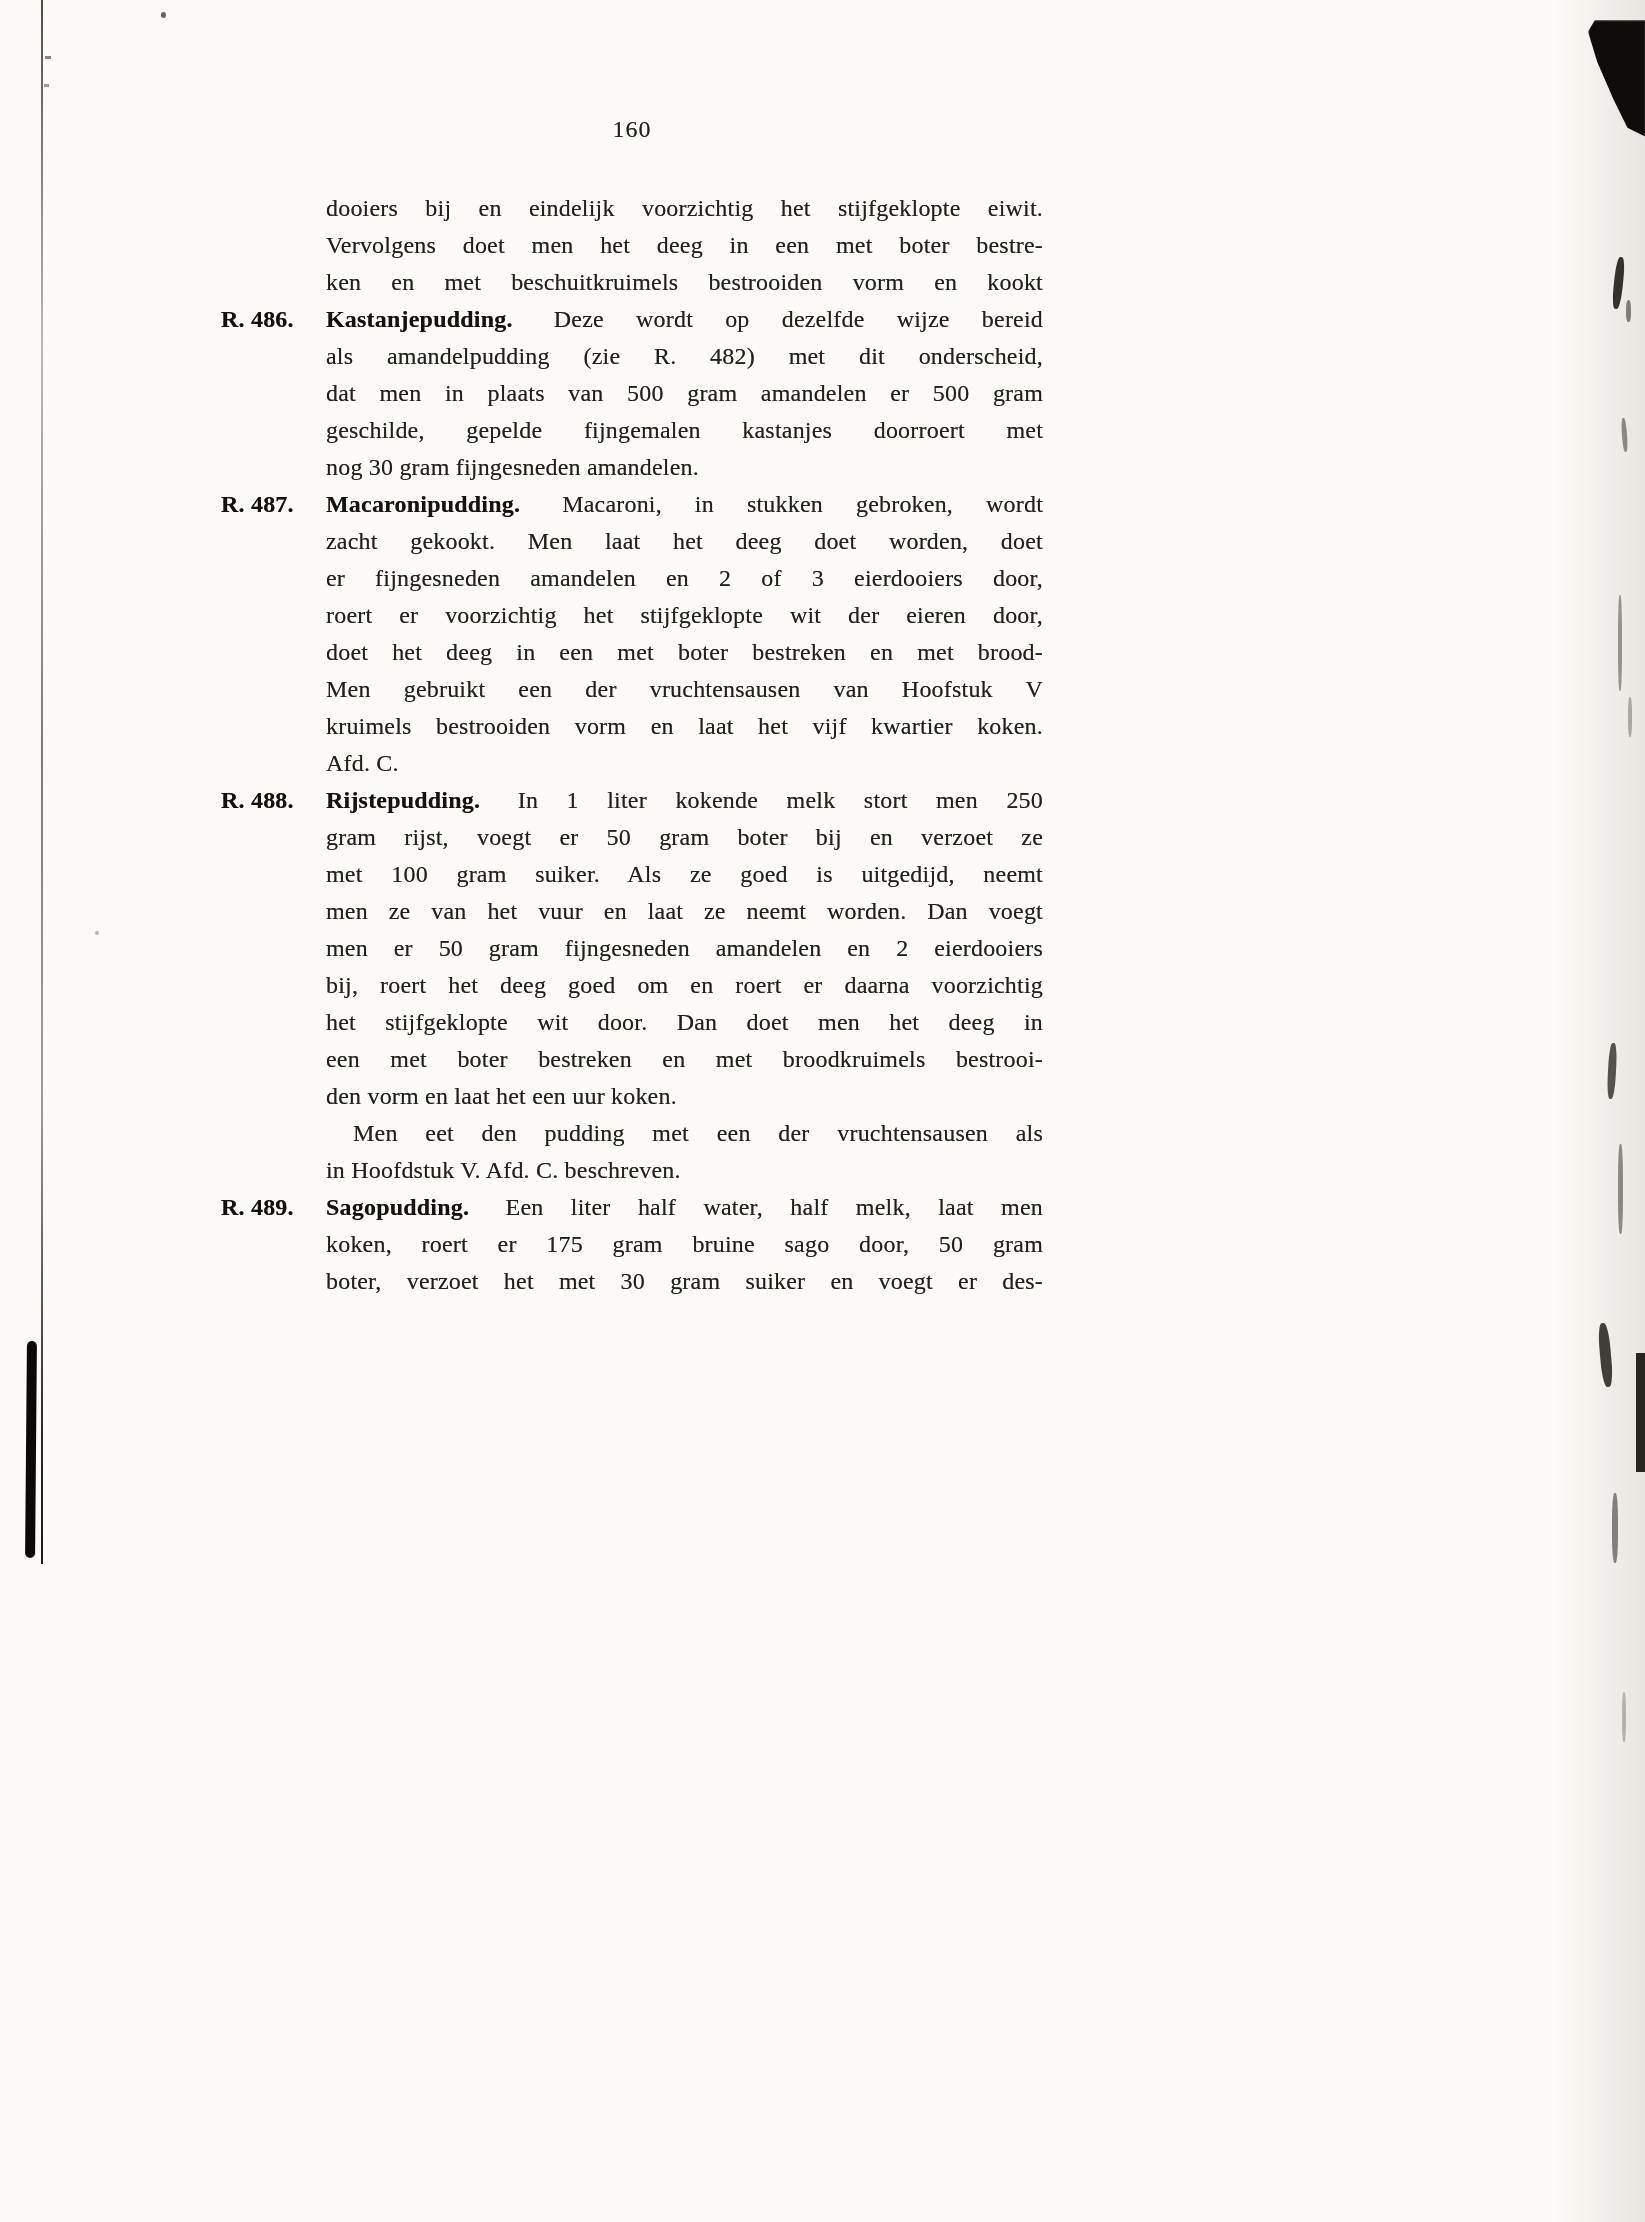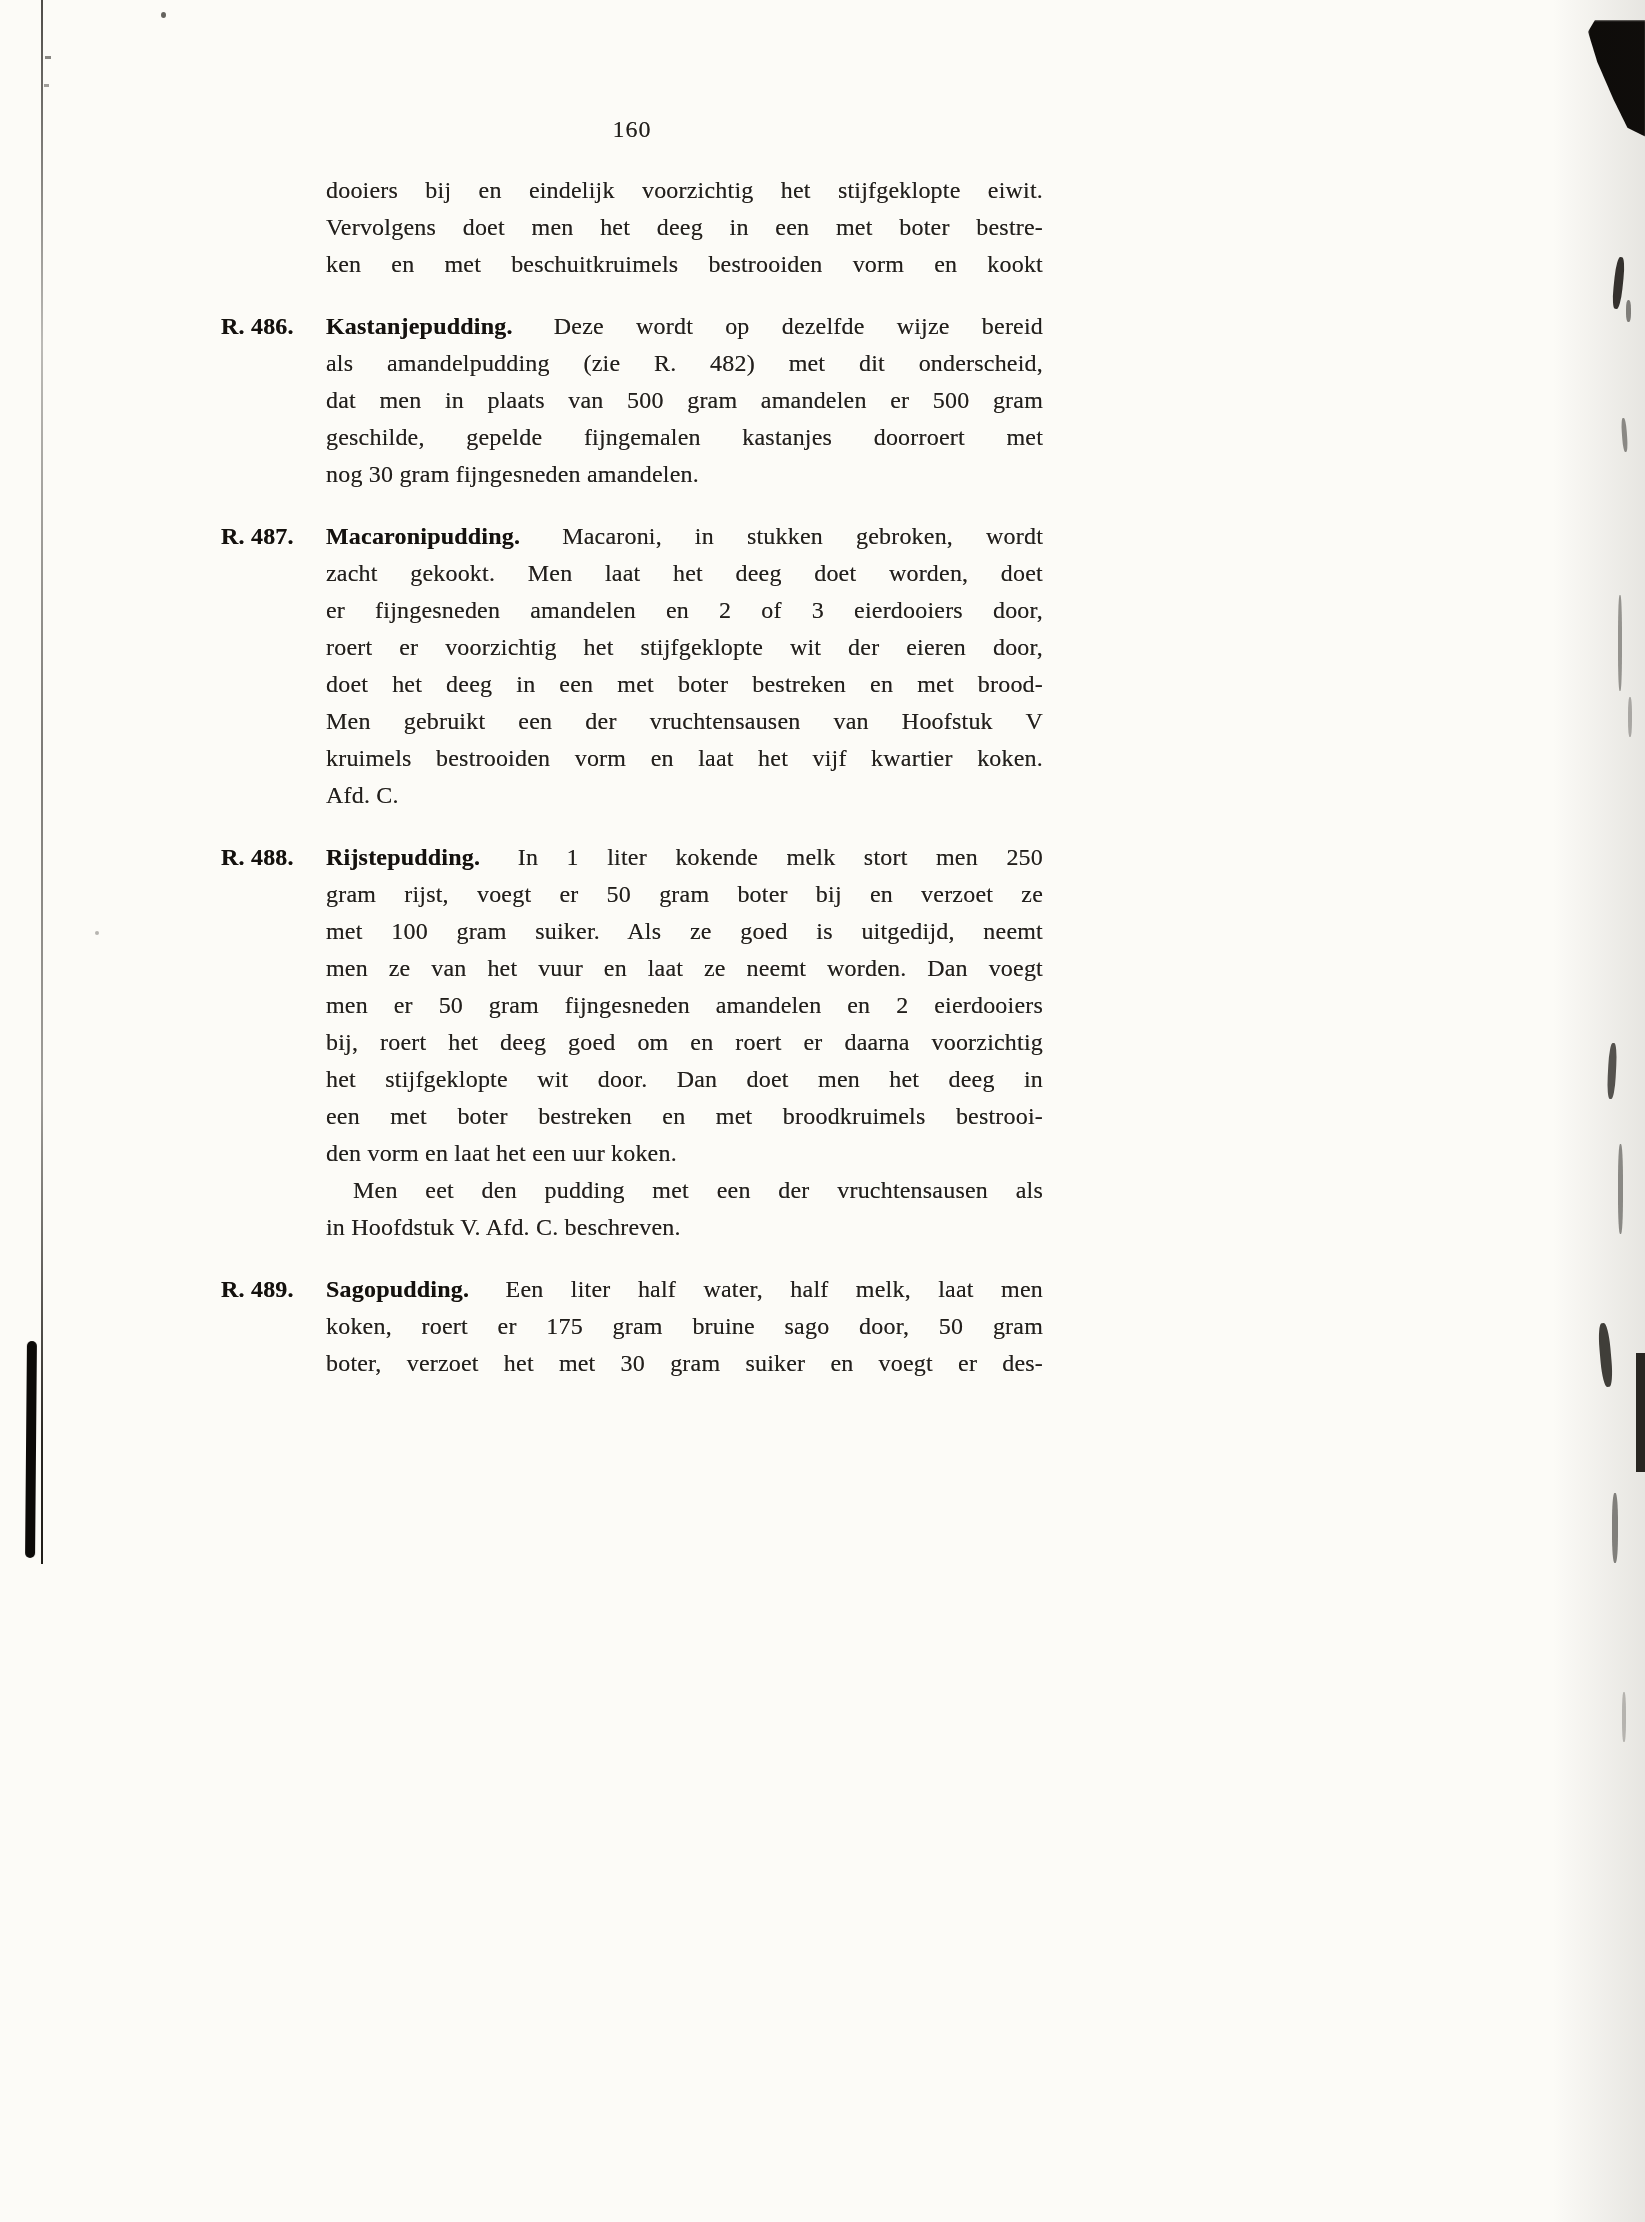--- a/index.html
+++ b/index.html
@@ -22,25 +22,24 @@
     color: #221f1c;
     letter-spacing: 0.2px;
     text-shadow: 0 0 0.4px rgba(30,25,20,.55);
   }
   .page-number {
     margin-top: 111px;
     text-align: center;
     letter-spacing: 1px;
   }
   .paragraph { padding-left: 105px; }
-  .intro { margin-top: 24px; }
+  .intro { margin-top: 42px; }
   .recipe {
     position: relative;
     padding-left: 105px;
-    margin-top: 25px;
   }
   .recipe-label {
     position: absolute;
     left: 0;
     top: 0;
     font-weight: 700;
     color: #14110e;
   }
   .recipe-title {
     font-weight: 700;

